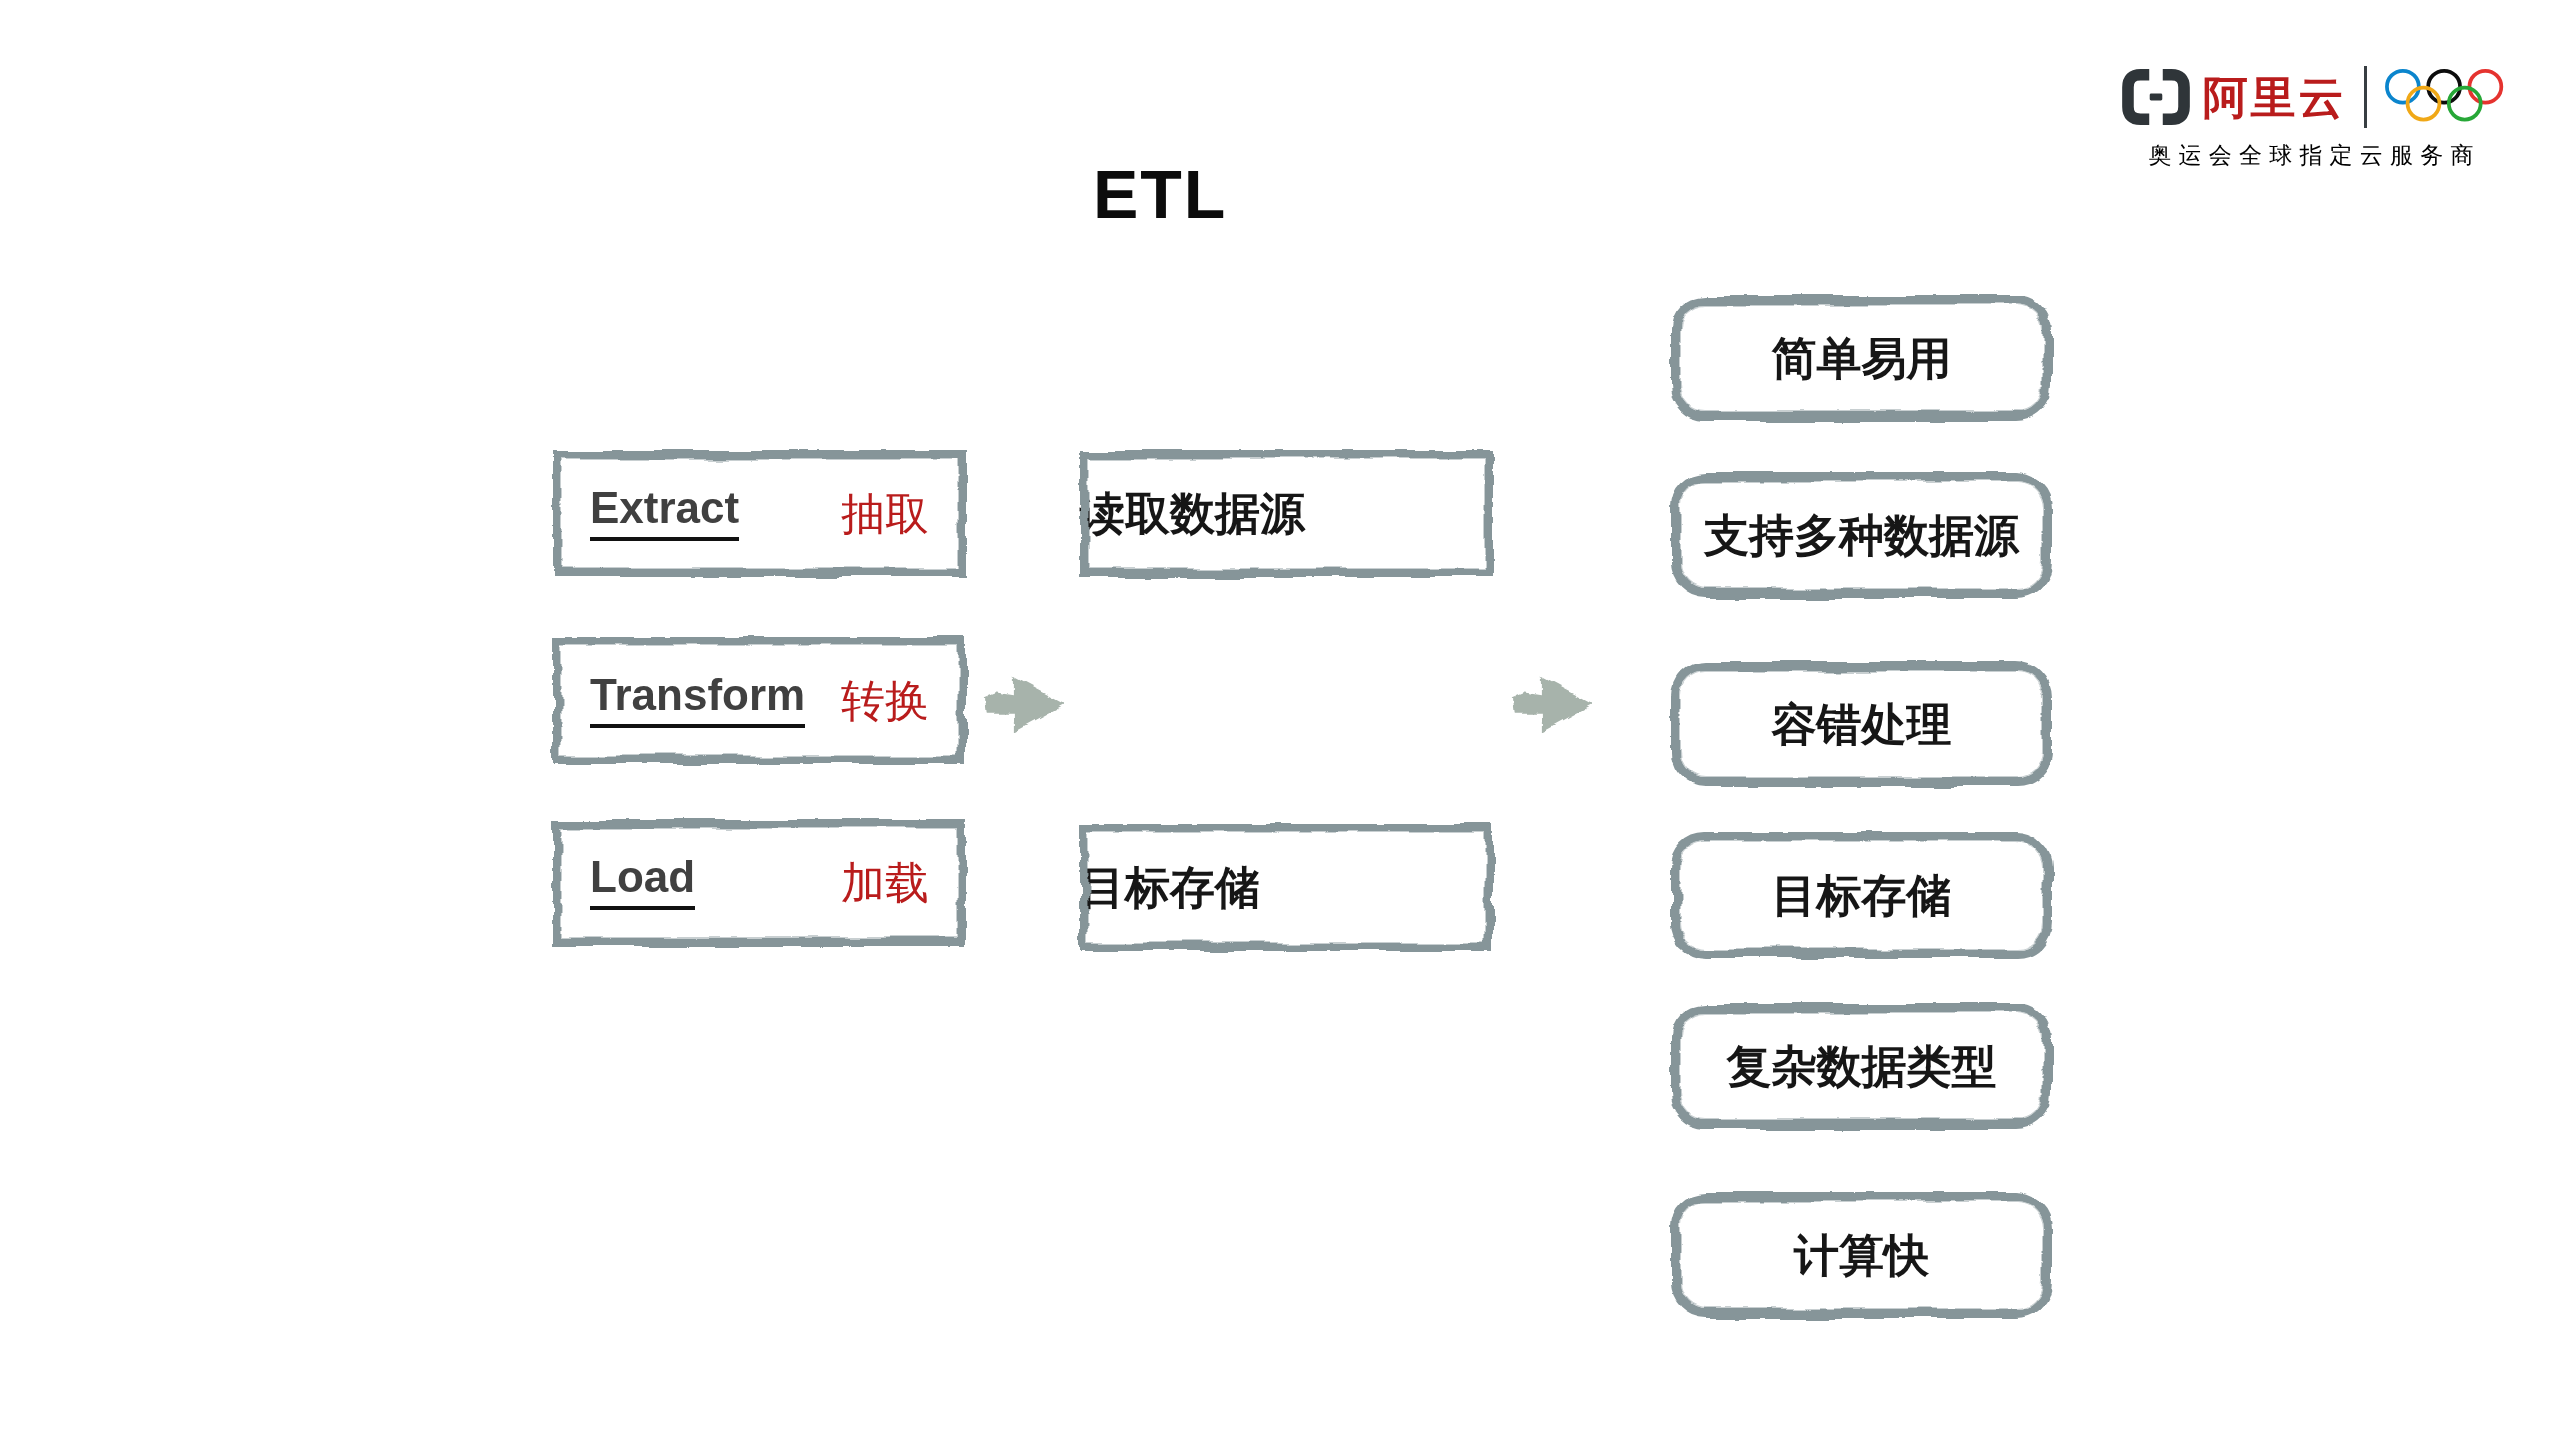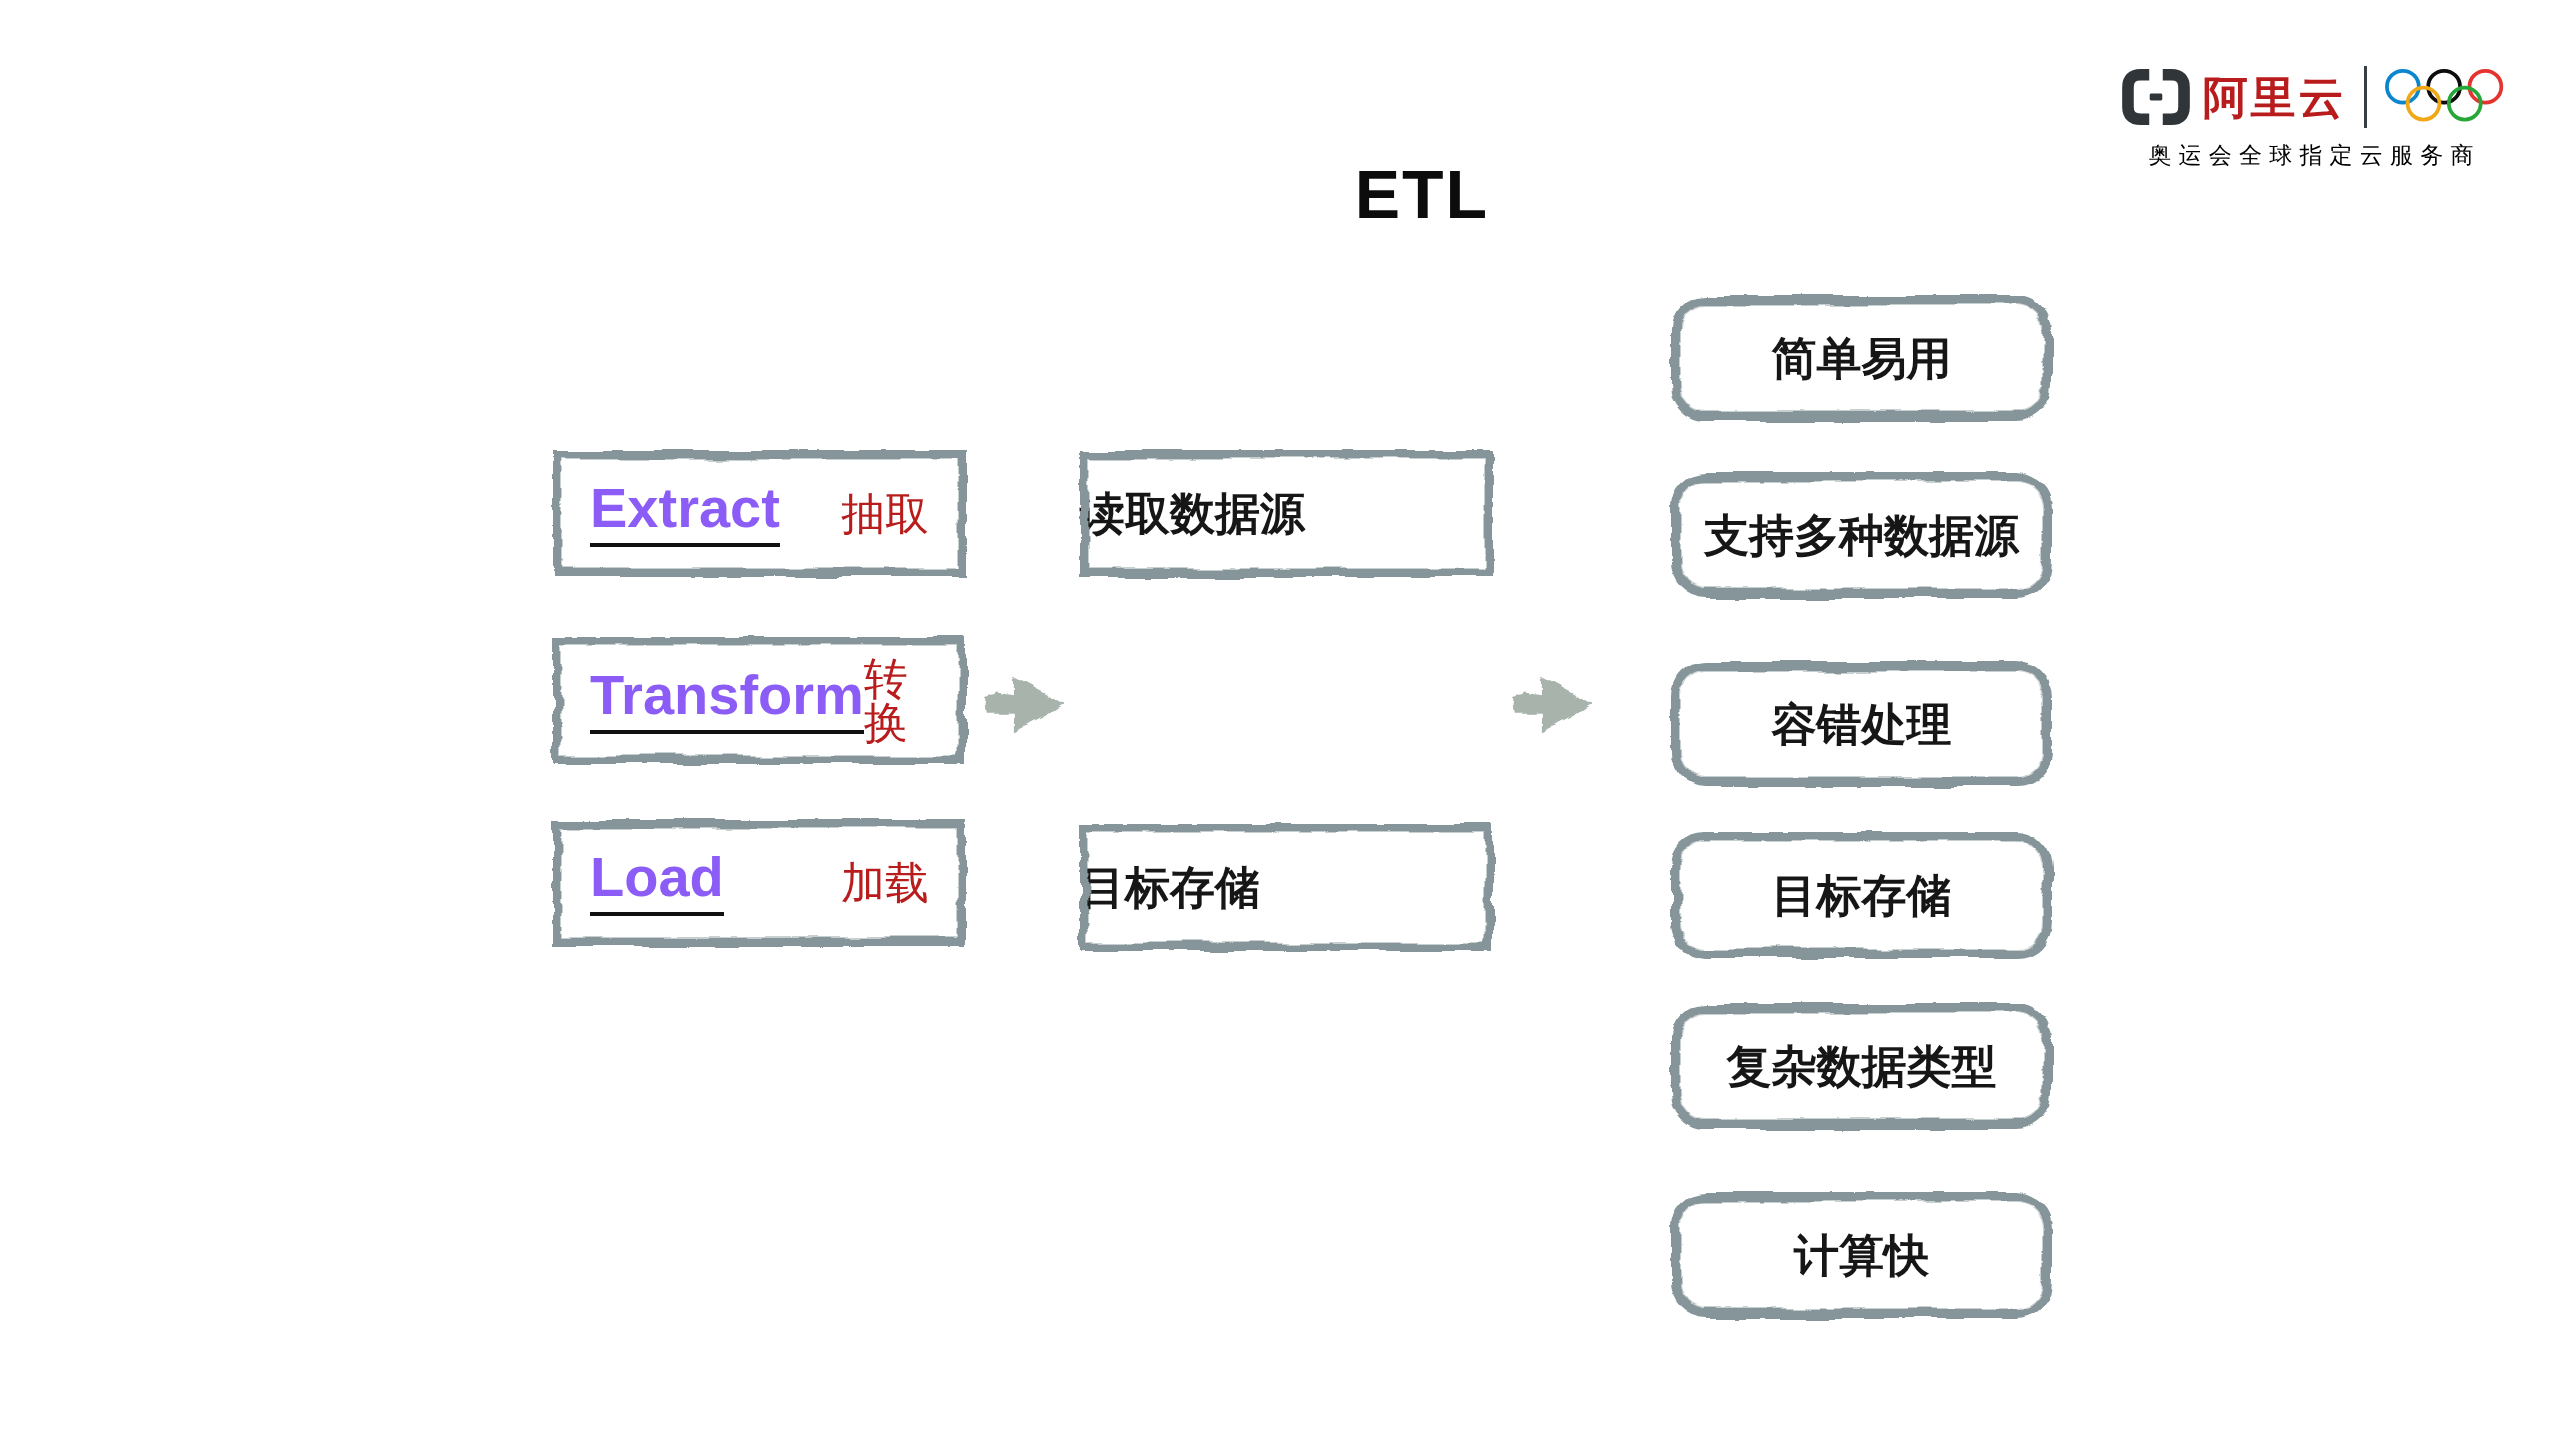--- a/index.html
+++ b/index.html
@@ -12,21 +12,21 @@
     font-family: "Liberation Sans", "DejaVu Sans", sans-serif;
     color: #141414;
   }
   .defs-svg { position: absolute; width: 0; height: 0; overflow: hidden; }
 
   
   .title {
     position: absolute;
     left: 1093px; top: 155px; width: 396px;
     margin: 0;
-    text-align: right;
+    text-align: left;
     font-size: 68px;
     font-weight: 800;
     letter-spacing: 1.9px;
     color: #0c0c0c;
   }
 
   
   .logo {
     position: absolute;
     top: 66px; right: 68px;
@@ -84,23 +84,23 @@
   }
   .fA { filter: url(#sk1); }
   .fB { filter: url(#sk2); }
   .fC { filter: url(#sk3); }
   .fD { filter: url(#sk4); }
 
   .box.left { justify-content: space-between; padding: 0 37px; box-sizing: border-box; }
   .box.mid  { justify-content: flex-start; }
 
   .en-label {
-    font-size: 56px;
+    font-size: 44px;
     font-weight: 700;
-    color: #8b5cf6;
+    color: #404040;
     border-bottom: 4.8px solid #111111;
     padding-bottom: 6.8px;
     line-height: 1;
   }
   .zh-label {
     font-size: 44px;
     font-weight: 400;
     color: #b91c1c;
     line-height: 1;
   }

